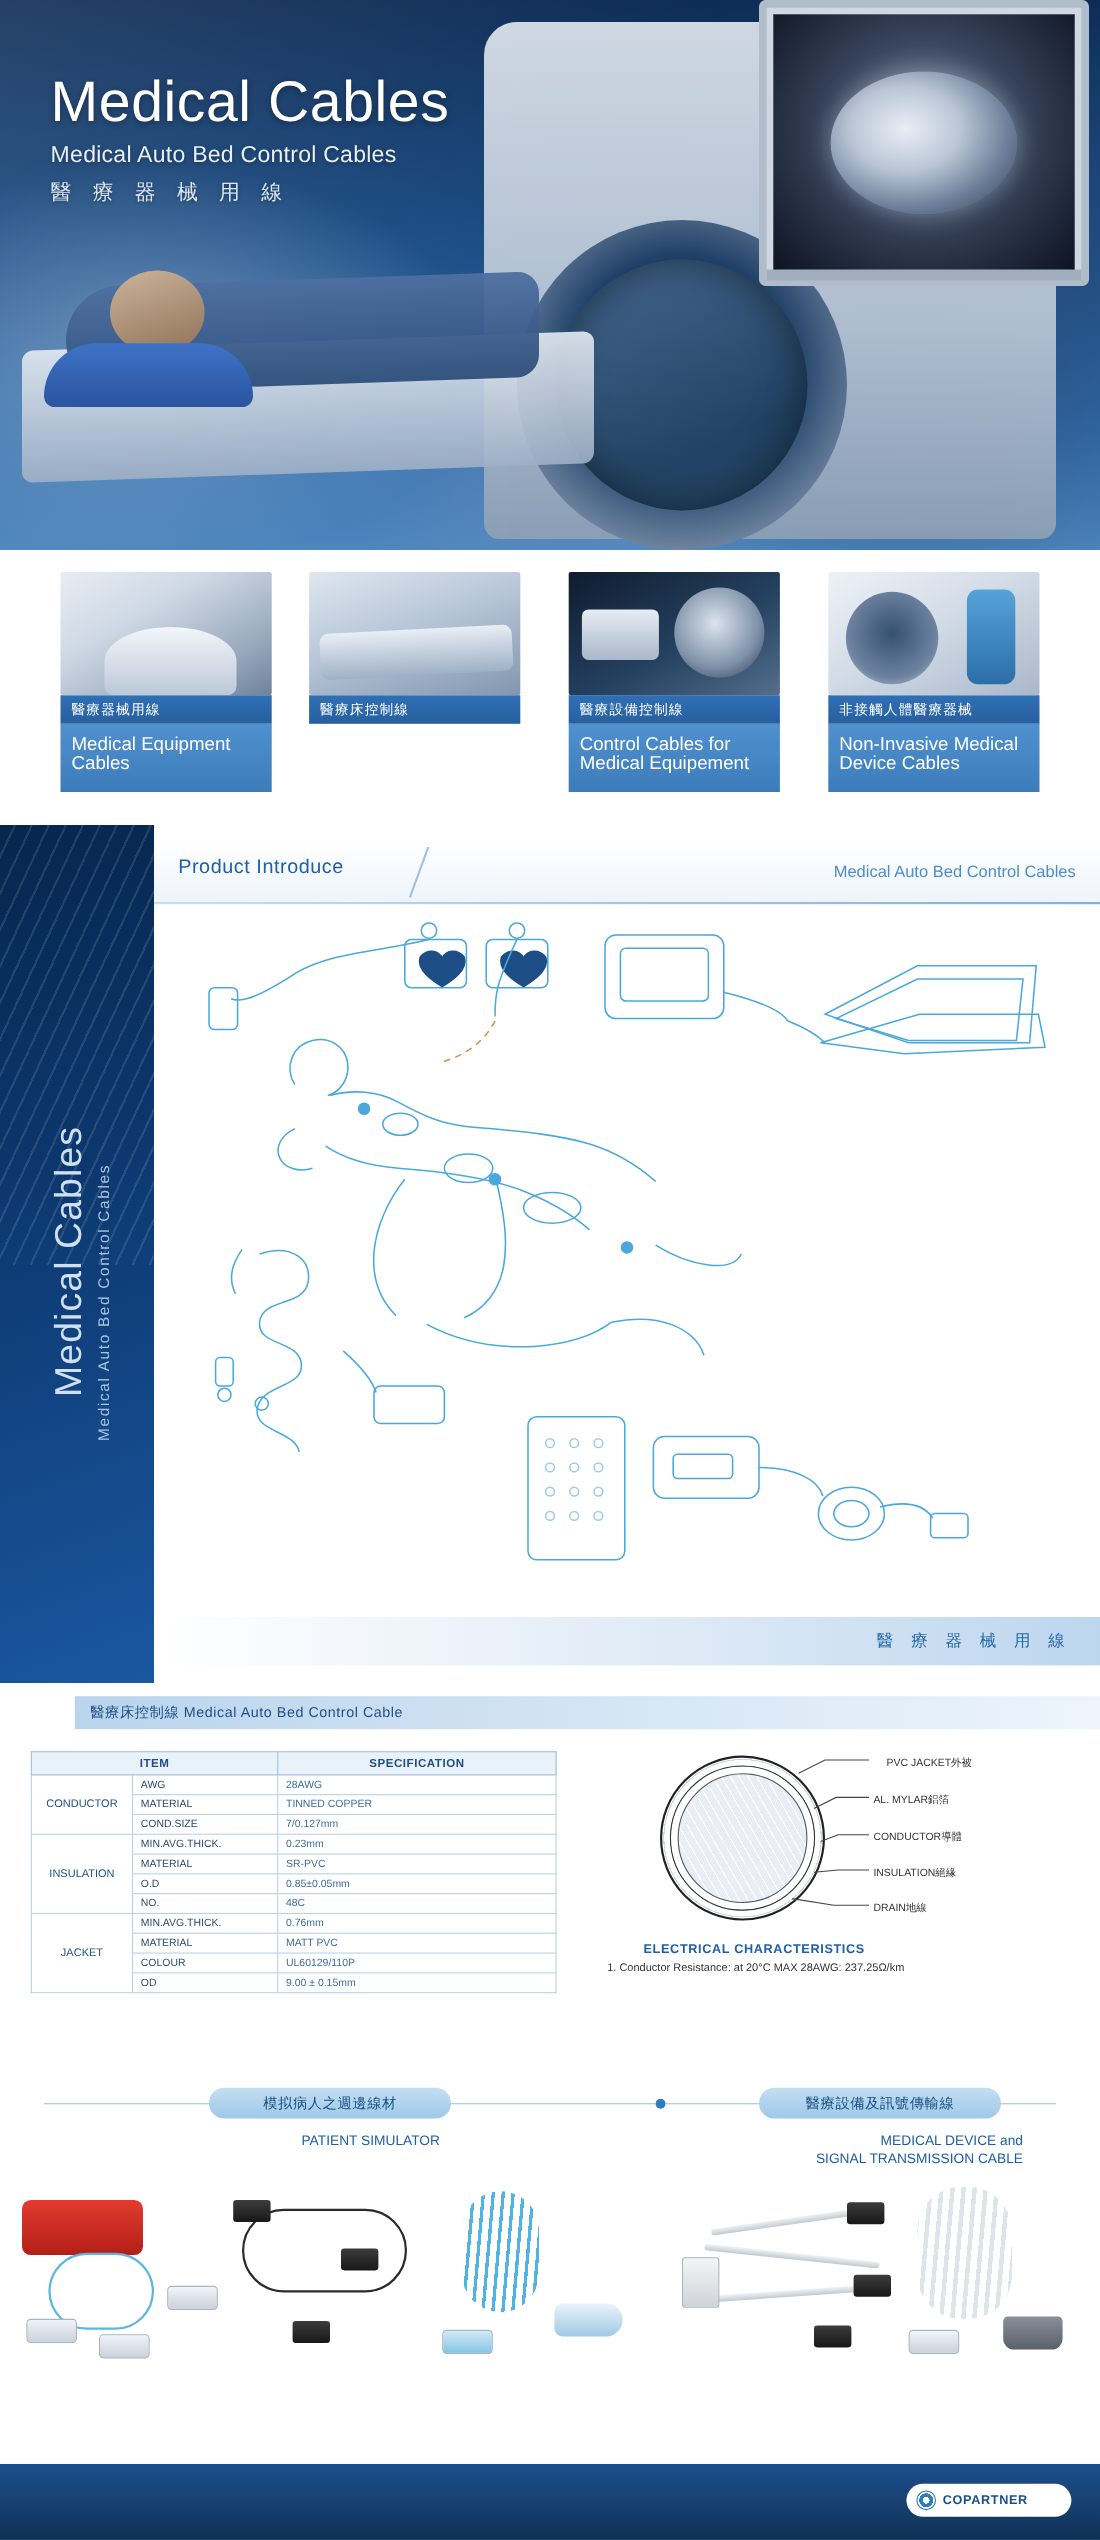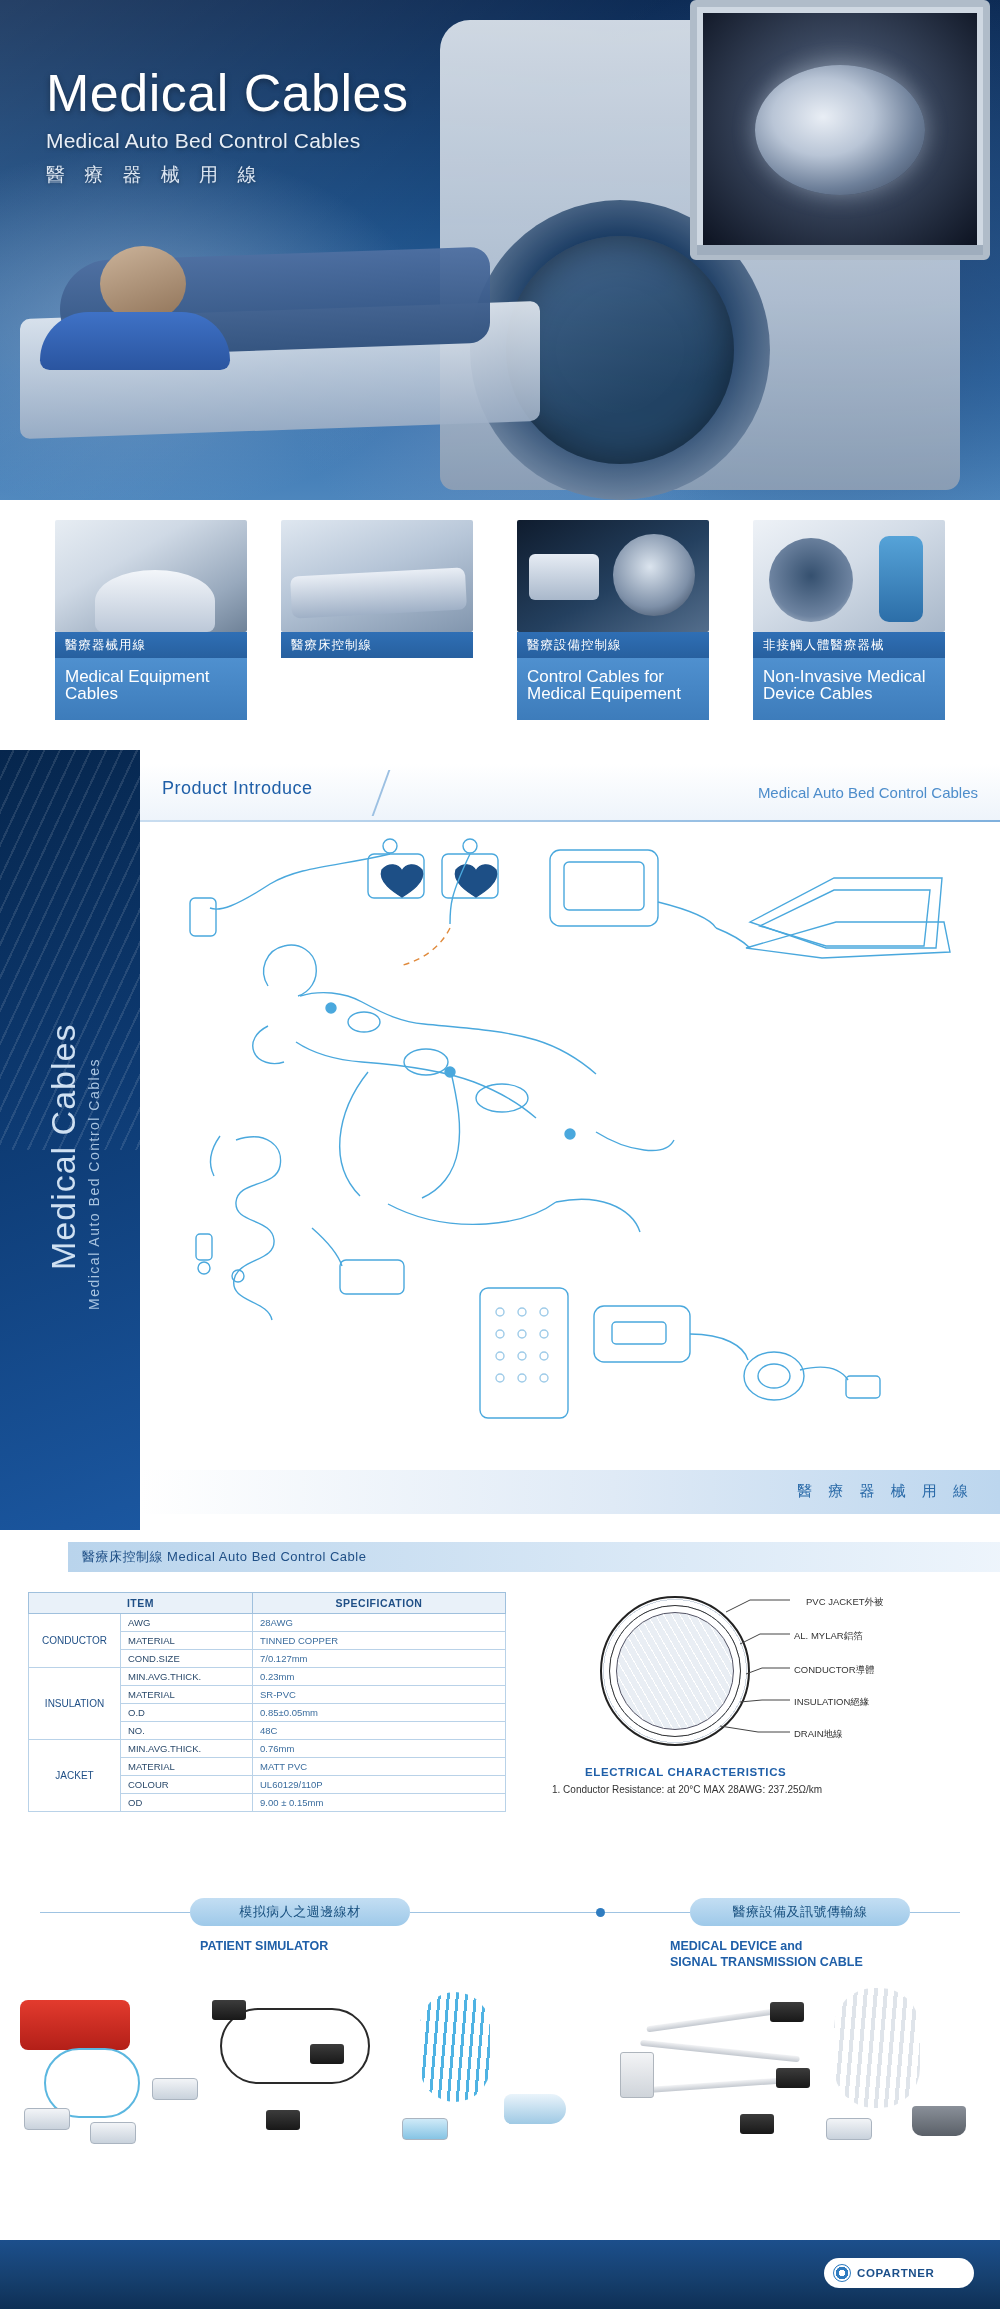--- a/index.html
+++ b/index.html
@@ -226,21 +226,21 @@
   .gallery { position:absolute; left:0; top:1850px; width:1000px; height:390px; background:#fff; }
   .gal-rule { position:absolute; top:62px; height:1px; background:#9fc3e2; }
   .gal-dot { position:absolute; left:596px; top:58px; width:9px; height:9px; border-radius:50%; background:#2f7cc0; }
   .pill {
     position:absolute; top:48px; height:28px; line-height:28px; text-align:center;
     background:linear-gradient(180deg,#c3def3,#9ec9e9); color:#18507f; font-size:13px;
     border-radius:14px; letter-spacing:.5px;
   }
   .pill1 { left:190px; width:220px; }
   .pill2 { left:690px; width:220px; }
-  .gal-cap { position:absolute; text-align:left; color:#1f5fa8; font-weight:bold; font-size:12.5px; line-height:16px; }
+  .gal-cap { position:absolute; text-align:right; color:#1f5fa8; font-weight:normal; font-size:12.5px; line-height:16px; }
   .gal-cap1 { left:200px; top:88px; width:200px; }
   .gal-cap2 { left:670px; top:88px; width:260px; }
   .photo { position:absolute; top:132px; height:180px; }
 
   .ph-red {
     position:absolute; left:0; top:18px; width:110px; height:50px; border-radius:8px;
     background:linear-gradient(180deg,#e33b2e,#b31f18);
   }
   .wire { position:absolute; border:2px solid #5bb7e0; border-radius:40px; }
   .coil {

